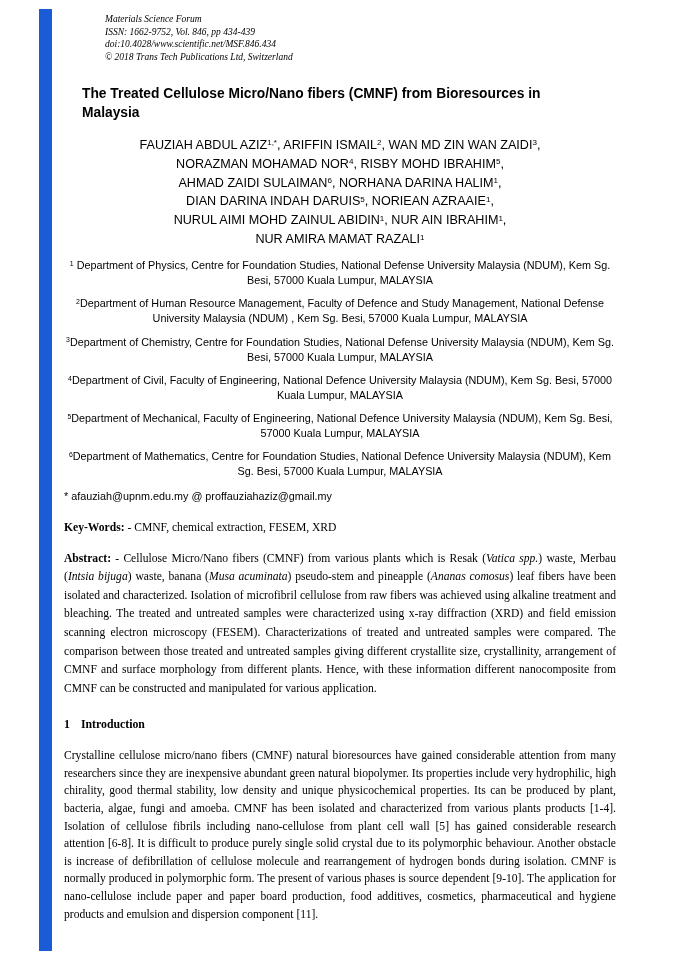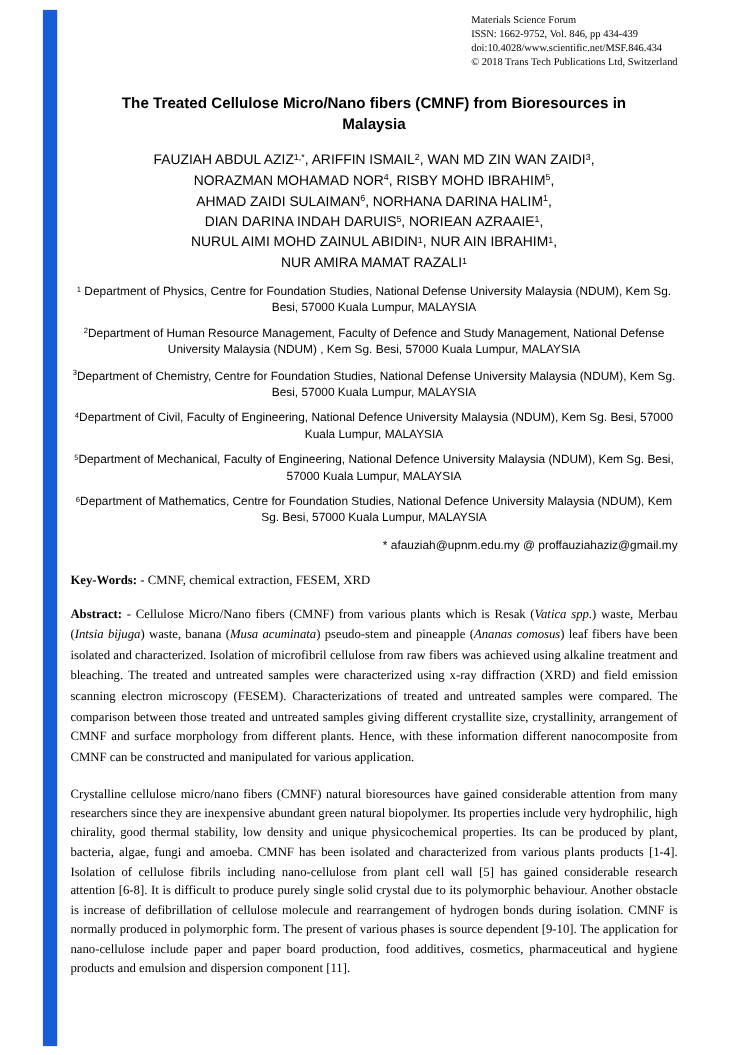--- a/index.html
+++ b/index.html
@@ -1,37 +1,37 @@
 <!DOCTYPE html>
 <html><head>
 <meta charset="utf-8">
 <style>
   html,body{margin:0;padding:0;background:#ffffff;}
   .page{position:relative;width:678px;height:959px;background:#ffffff;overflow:hidden;
         font-family:"Liberation Serif", serif;color:#000;}
   .accent-bar{position:absolute;left:39px;top:9px;width:13px;height:942px;background:#1a5bd7;}
   .content{position:absolute;left:64px;top:13px;width:552px;}
 
-  .journal-header{display:flex;justify-content:flex-end;
-        font-size:9.5px;line-height:1.32;
-        font-family:"Liberation Serif", serif;}
+  .journal-header{display:flex;justify-content:flex-start;
+        font-style:italic;font-size:9.5px;line-height:1.32;
+        font-family:"Liberation Serif", serif;margin-left:41px;}
   .jh-right{text-align:right;}
 
-  .title{margin:21px 18px 0 18px;text-align:center;
+  .title{margin:21px 18px 0 18px;text-align:left;
         font-family:"Liberation Sans", sans-serif;font-weight:bold;
         font-size:13.8px;line-height:1.4;}
 
   .authors{margin-top:13px;text-align:center;
         font-family:"Liberation Sans", sans-serif;font-size:12.6px;line-height:1.5;}
 
   .affiliations{margin-top:9px;text-align:center;
         font-family:"Liberation Sans", sans-serif;font-size:10.8px;line-height:1.4;}
   .affiliation{margin-top:8px;}
 
-  .correspondence{margin:11px 0 0 0;text-align:right;
+  .correspondence{margin:11px 0 0 0;text-align:left;
         font-family:"Liberation Sans", sans-serif;font-size:10.8px;}
 
   .keywords{margin:17px 0 0 0;font-size:11.6px;line-height:1.5;}
   .keywords b{font-weight:bold;}
 
   .abstract{margin:13px 0 0 0;font-size:11.6px;line-height:1.6;text-align:justify;}
   .abstract b{font-weight:bold;}
 
   .section-heading{margin:19px 0 0 0;font-size:11.8px;font-weight:bold;
         font-family:"Liberation Serif", serif;}
@@ -77,17 +77,18 @@
         <div class="affiliation"><sup>5</sup><span>Department of Mechanical, Faculty of Engineering, National Defence University Malaysia (NDUM), Kem Sg. Besi, 57000 Kuala Lumpur, MALAYSIA</span></div>
         <div class="affiliation"><sup>6</sup><span>Department of Mathematics, Centre for Foundation Studies, National Defence University Malaysia (NDUM), Kem Sg. Besi, 57000 Kuala Lumpur, MALAYSIA</span></div>
       </div>
 
     <p class="correspondence">* afauziah@upnm.edu.my @ proffauziahaziz@gmail.my</p>
 
     <p class="keywords"><b>Key-Words:</b><span> - CMNF, chemical extraction, FESEM, XRD</span></p>
 
     <p class="abstract"><b>Abstract:</b><span id="abstract-body"><span> - Cellulose Micro/Nano fibers (CMNF) from various plants which is Resak (</span><span class="it">Vatica spp.</span><span>) waste, Merbau (</span><span class="it">Intsia bijuga</span><span>) waste, banana (</span><span class="it">Musa acuminata</span><span>) pseudo-stem and pineapple (</span><span class="it">Ananas comosus</span><span>) leaf fibers have been isolated and characterized. Isolation of microfibril cellulose from raw fibers was achieved using alkaline treatment and bleaching. The treated and untreated samples were characterized using x-ray diffraction (XRD) and field emission scanning electron microscopy (FESEM). Characterizations of treated and untreated samples were compared. The comparison between those treated and untreated samples giving different crystallite size, crystallinity, arrangement of CMNF and surface morphology from different plants. Hence, with these information different nanocomposite from CMNF can be constructed and manipulated for various application.</span></span></p>
 
+    <p class="section-heading"><span class="num">1</span><span>Introduction</span></p>
 
     <p class="body-par">Crystalline cellulose micro/nano fibers (CMNF) natural bioresources have gained considerable attention from many researchers since they are inexpensive abundant green natural biopolymer. Its properties include very hydrophilic, high chirality, good thermal stability, low density and unique physicochemical properties. Its can be produced by plant, bacteria, algae, fungi and amoeba. CMNF has been isolated and characterized from various plants products [1-4]. Isolation of cellulose fibrils including nano-cellulose from plant cell wall [5] has gained considerable research attention [6-8]. It is difficult to produce purely single solid crystal due to its polymorphic behaviour. Another obstacle is increase of defibrillation of cellulose molecule and rearrangement of hydrogen bonds during isolation. CMNF is normally produced in polymorphic form. The present of various phases is source dependent [9-10]. The application for nano-cellulose include paper and paper board production, food additives, cosmetics, pharmaceutical and hygiene products and emulsion and dispersion component [11].</p>
 
   </div>
 </div>
 
 </body></html>

